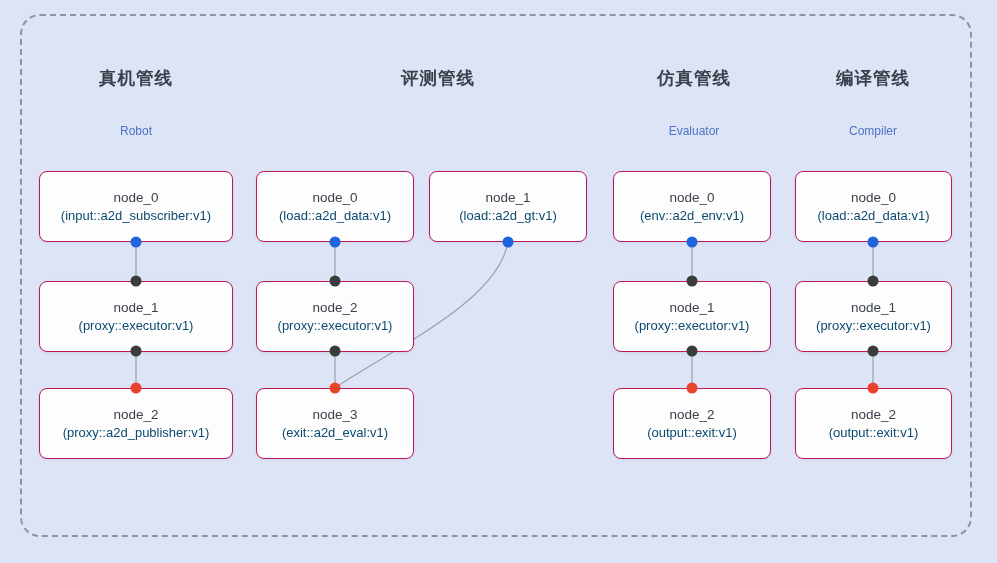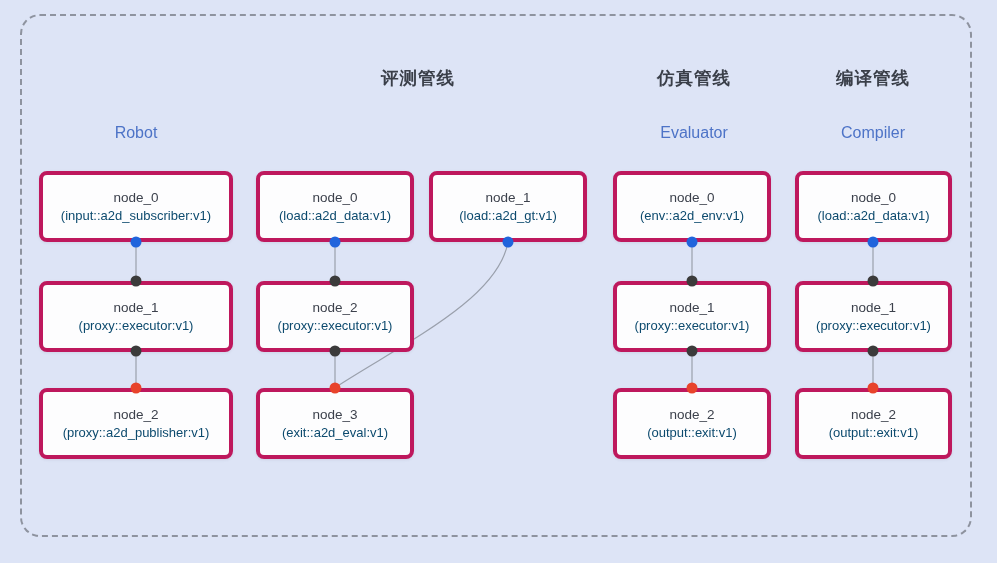--- a/index.html
+++ b/index.html
@@ -28,34 +28,34 @@
     font-size: 17.5px;
     font-weight: 700;
     color: #3a3f49;
     letter-spacing: 1px;
   }
   .title-en {
     position: absolute;
     top: 124px;
     width: 220px;
     text-align: center;
-    font-size: 16px;
+    font-size: 12px;
     font-weight: 400;
     color: #4d73c7;
   }
   .tc1 { left: 26px; }   
-  .tc2 { left: 308px; font-family: Liberation Serif, serif; }  
+  .tc2 { left: 328px; font-family: Liberation Serif, serif; }  
   .tc3 { left: 584px; }  
   .tc4 { left: 763px; text-align: center; }  
 
   .node {
     position: absolute;
     height: 71px;
     background: #fdfdfe;
-    border: 4px solid #be185d;
+    border: 1px solid #be185d;
     border-radius: 8px;
     box-shadow: 0 1px 3px rgba(70, 80, 110, 0.10);
     display: flex;
     flex-direction: column;
     align-items: center;
     justify-content: center;
     gap: 3px;
   }
   .node .n-name { font-size: 13.5px; color: #3c414c; }
   .node .n-type { font-size: 13px;   color: #0c4a6e; }
@@ -69,20 +69,21 @@
   .r1 { top: 281px; }
   .r2 { top: 388px; }
 </style>
 </head>
 <body>
 
 <div class="canvas">
 
   <div class="frame"></div>
 
+  <div class="title-zh tc1">真机管线</div>
   <div class="title-zh tc2">评测管线</div>
   <div class="title-zh tc3">仿真管线</div>
   <div class="title-zh tc4">编译管线</div>
 
   <div class="title-en tc1">Robot</div>
   <div class="title-en tc3">Evaluator</div>
   <div class="title-en tc4">Compiler</div>
 
   <svg class="layer" viewBox="0 0 997 563">
     <g fill="none" stroke-width="1.2">

